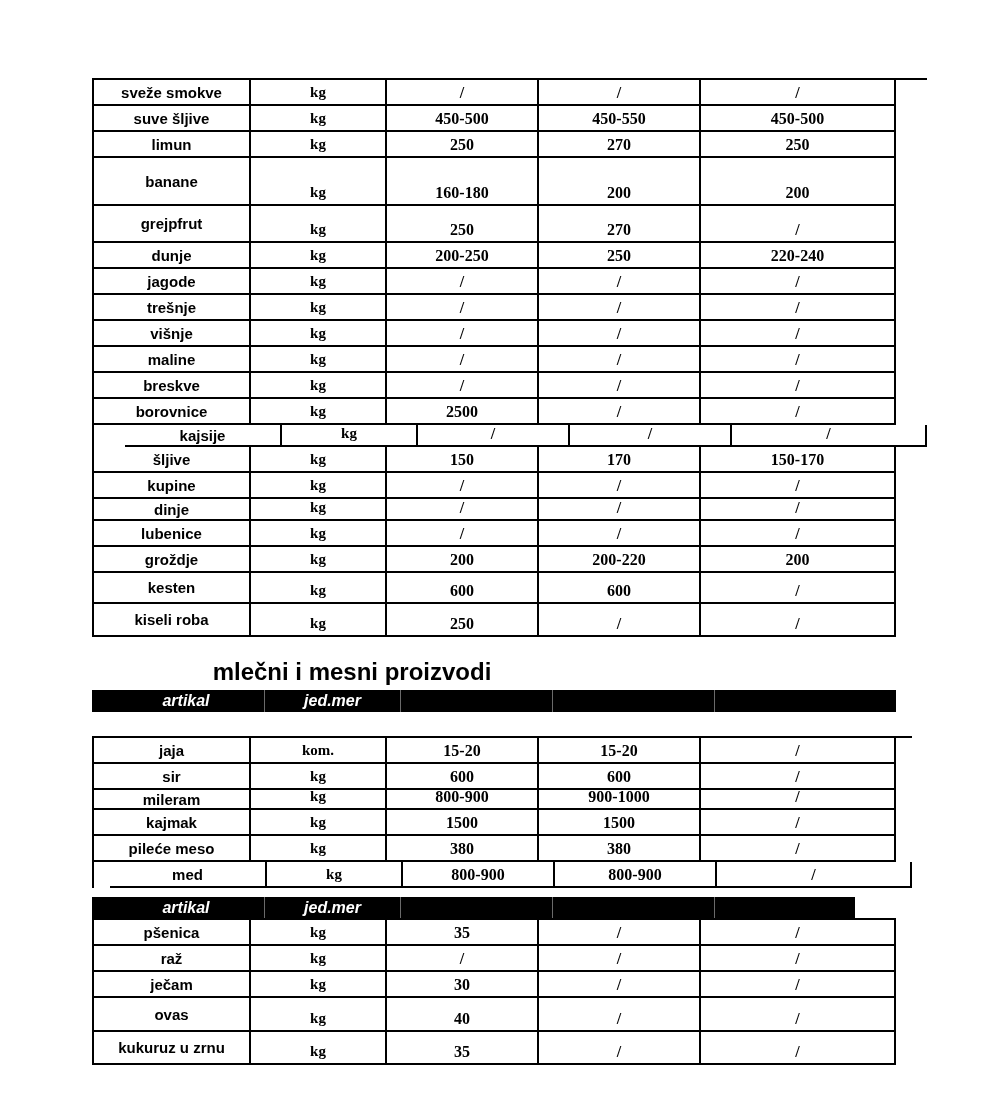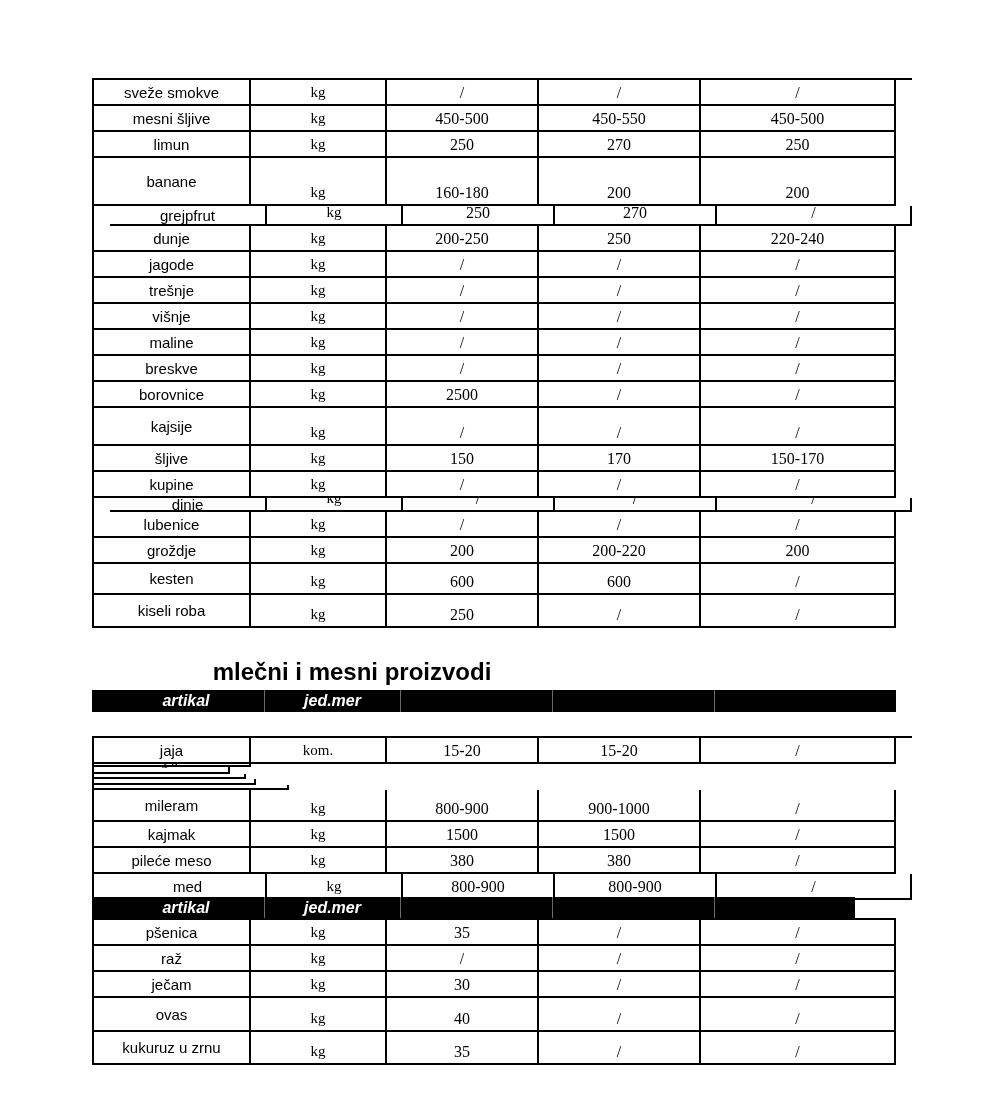--- a/index.html
+++ b/index.html
@@ -12,20 +12,21 @@
     color: #000000;
     font-family: "Liberation Sans", sans-serif;
     overflow: hidden;
   }
   
   .tbl {
     position: absolute;
     border-top: 2px solid #000;
     border-left: 2px solid #000;
     background: #fff;
+    font-weight: bold;
   }
   .row { display: flex; }
   .cell {
     border-right: 2px solid #000;
     border-bottom: 2px solid #000;
     display: flex;
     justify-content: center;
     overflow: hidden;
     white-space: nowrap;
   }
@@ -88,41 +89,41 @@
 
   <div class="tbl" id="fruits-body">
       <div class="row" style="height: 26px;">
         <div class="cell c0">sveže smokve</div>
         <div class="cell c1">kg</div>
         <div class="cell c2">/</div>
         <div class="cell c3">/</div>
         <div class="cell c4">/</div>
       </div>
       <div class="row" style="height: 26px;">
-        <div class="cell c0">mesni šljive</div>
+        <div class="cell c0">suve šljive</div>
         <div class="cell c1">kg</div>
         <div class="cell c2">450-500</div>
         <div class="cell c3">450-550</div>
         <div class="cell c4">450-500</div>
       </div>
       <div class="row" style="height: 26px;">
         <div class="cell c0">limun</div>
         <div class="cell c1">kg</div>
         <div class="cell c2">250</div>
         <div class="cell c3">270</div>
         <div class="cell c4">250</div>
       </div>
       <div class="row" style="height: 48px;">
         <div class="cell c0">banane</div>
         <div class="cell c1">kg</div>
         <div class="cell c2">160-180</div>
         <div class="cell c3">200</div>
         <div class="cell c4">200</div>
       </div>
-      <div class="row" style="height: 20px; justify-content: flex-end;">
+      <div class="row" style="height: 37px;">
         <div class="cell c0">grejpfrut</div>
         <div class="cell c1">kg</div>
         <div class="cell c2">250</div>
         <div class="cell c3">270</div>
         <div class="cell c4">/</div>
       </div>
       <div class="row" style="height: 26px;">
         <div class="cell c0">dunje</div>
         <div class="cell c1">kg</div>
         <div class="cell c2">200-250</div>
@@ -164,42 +165,42 @@
         <div class="cell c3">/</div>
         <div class="cell c4">/</div>
       </div>
       <div class="row" style="height: 26px;">
         <div class="cell c0">borovnice</div>
         <div class="cell c1">kg</div>
         <div class="cell c2">2500</div>
         <div class="cell c3">/</div>
         <div class="cell c4">/</div>
       </div>
-      <div class="row" style="height: 38px;">
+      <div class="row" style="height: 22px; padding-left: 31px;">
         <div class="cell c0">kajsije</div>
         <div class="cell c1">kg</div>
         <div class="cell c2">/</div>
         <div class="cell c3">/</div>
         <div class="cell c4">/</div>
       </div>
       <div class="row" style="height: 26px; border-radius: 11px;">
         <div class="cell c0">šljive</div>
         <div class="cell c1">kg</div>
         <div class="cell c2">150</div>
         <div class="cell c3">170</div>
         <div class="cell c4">150-170</div>
       </div>
       <div class="row" style="height: 26px;">
         <div class="cell c0">kupine</div>
         <div class="cell c1">kg</div>
         <div class="cell c2">/</div>
         <div class="cell c3">/</div>
         <div class="cell c4">/</div>
       </div>
-      <div class="row" style="height: 14px; margin-left: 16px;">
+      <div class="row" style="height: 22px;">
         <div class="cell c0">dinje</div>
         <div class="cell c1">kg</div>
         <div class="cell c2">/</div>
         <div class="cell c3">/</div>
         <div class="cell c4">/</div>
       </div>
       <div class="row" style="height: 26px;">
         <div class="cell c0">lubenice</div>
         <div class="cell c1">kg</div>
         <div class="cell c2">/</div>
@@ -240,28 +241,28 @@
   </div>
 
   <div class="tbl" id="dairy-body">
       <div class="row" style="height: 26px;">
         <div class="cell c0">jaja</div>
         <div class="cell c1">kom.</div>
         <div class="cell c2">15-20</div>
         <div class="cell c3">15-20</div>
         <div class="cell c4">/</div>
       </div>
-      <div class="row" style="height: 26px; flex-direction: column;">
+      <div class="row" style="height: 26px;">
         <div class="cell c0">sir</div>
         <div class="cell c1">kg</div>
         <div class="cell c2">600</div>
         <div class="cell c3">600</div>
         <div class="cell c4">/</div>
       </div>
-      <div class="row" style="height: 32px;">
+      <div class="row" style="height: 20px;">
         <div class="cell c0">mileram</div>
         <div class="cell c1">kg</div>
         <div class="cell c2">800-900</div>
         <div class="cell c3">900-1000</div>
         <div class="cell c4">/</div>
       </div>
       <div class="row" style="height: 26px;">
         <div class="cell c0">kajmak</div>
         <div class="cell c1">kg</div>
         <div class="cell c2">1500</div>

